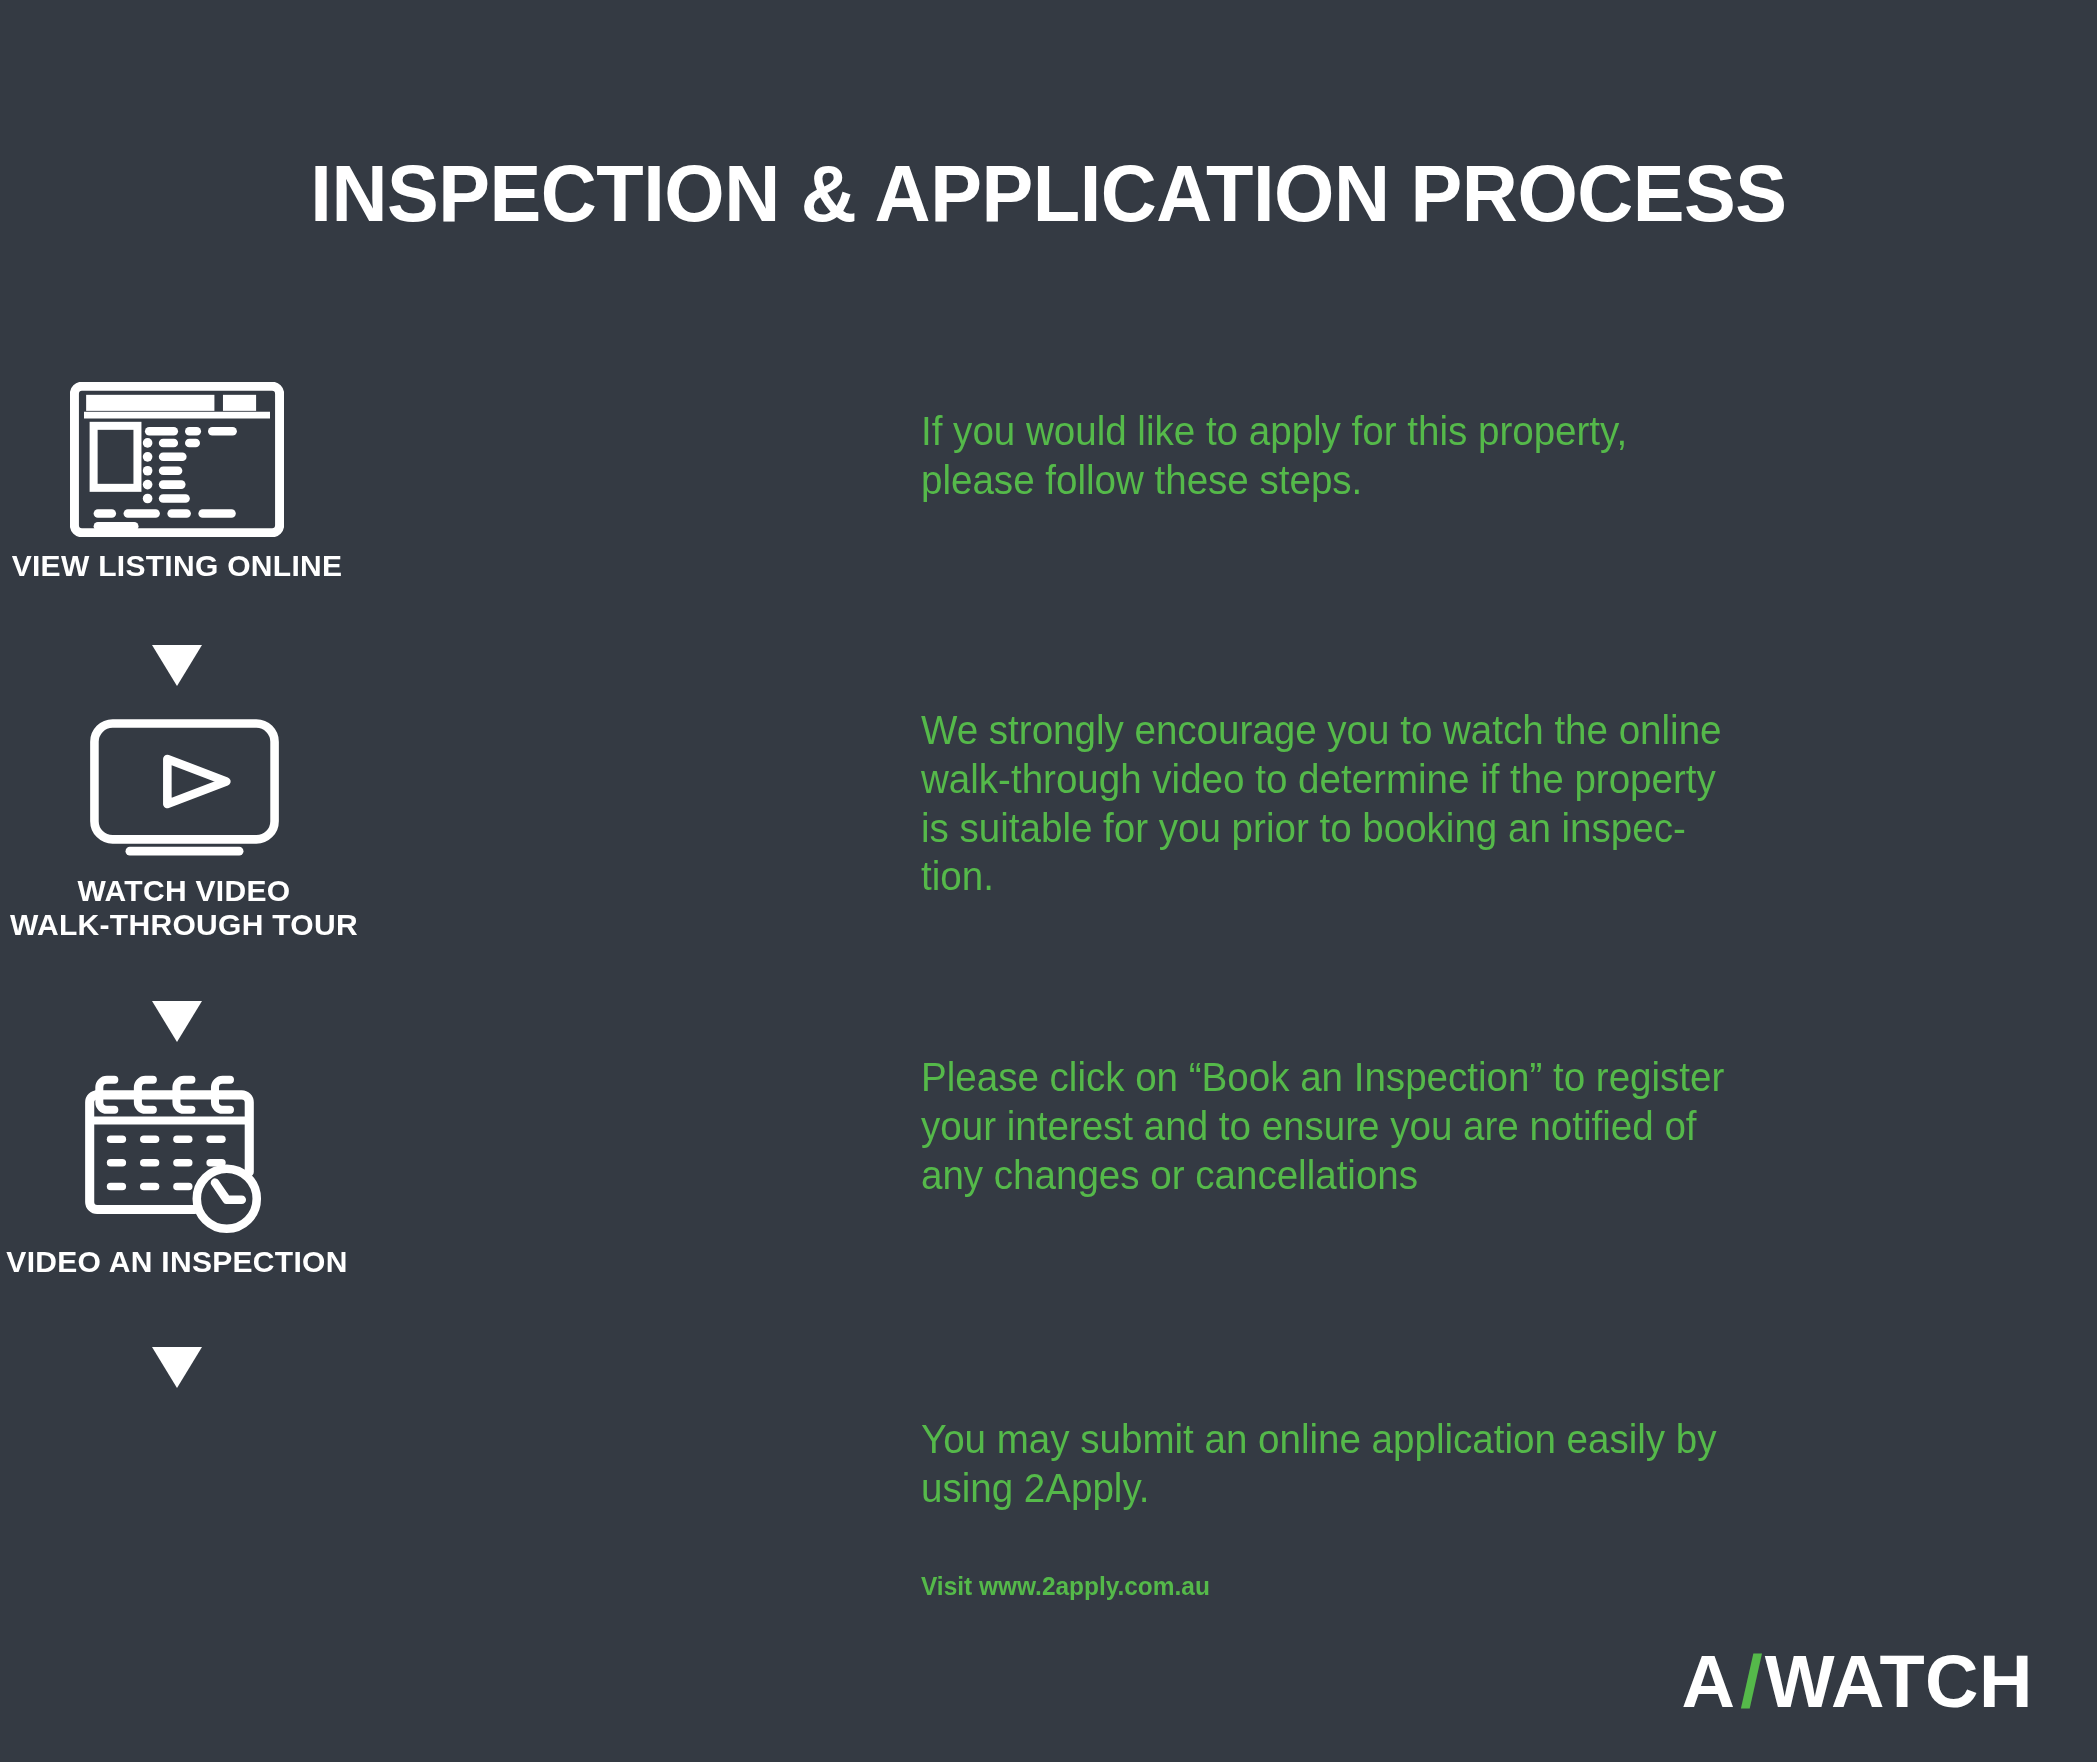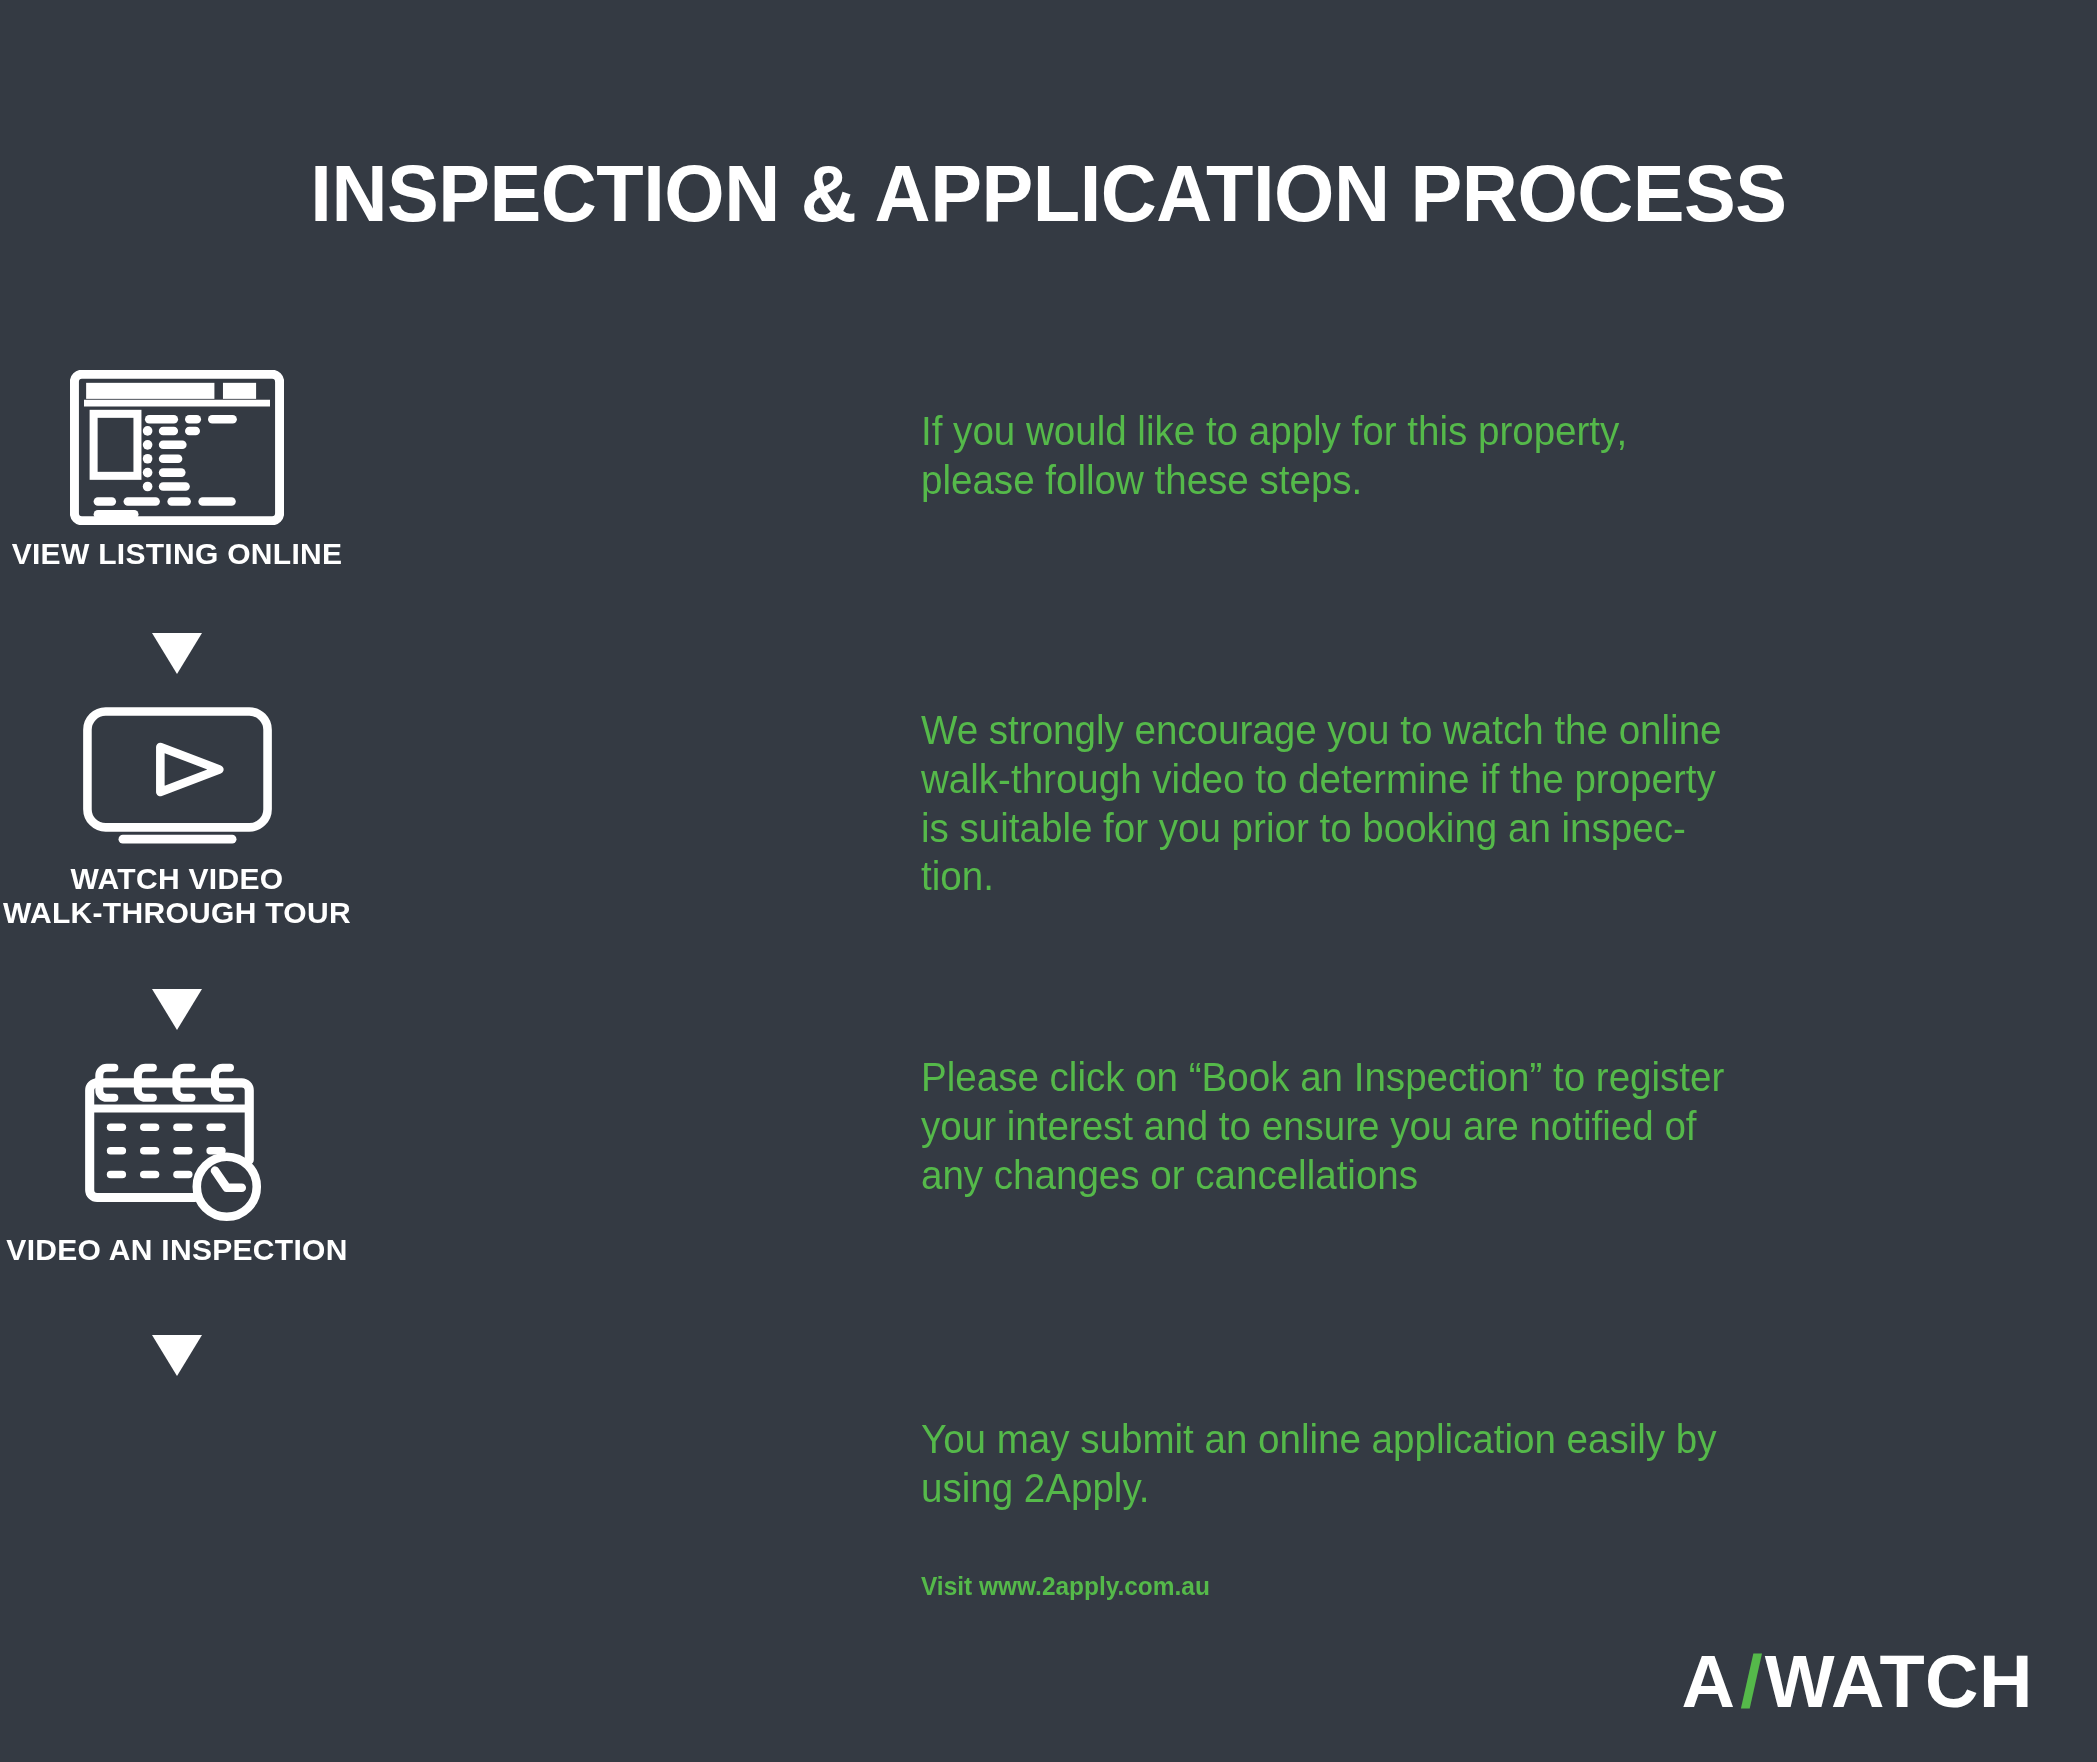--- a/index.html
+++ b/index.html
@@ -35,21 +35,21 @@
     letter-spacing: -0.5px;
     line-height: 1.0;
     transform: scaleX(0.97);
     transform-origin: center top;
     white-space: nowrap;
   }
 
   
   .steps {
     position: absolute;
-    top: 0;
+    top: 12px;
     left: 0;
     width: 2097px;
     height: 1568px;
   }
 
   .step-icon-wrap {
     position: absolute;
     width: 354px;
     display: flex;
     flex-direction: column;
@@ -180,21 +180,21 @@
           <rect x="44" y="262" width="84" height="16" rx="8" fill="#ffffff"></rect>
         </svg>
       </div>
       <div class="step-label">VIEW LISTING ONLINE</div>
     </div>
 
     <div class="arrow" style="top:633px;">
       <div class="arrow-tri"></div>
     </div>
 
-    <div class="step-icon-wrap" style="top:705px;">
+    <div class="step-icon-wrap" style="top:705px;padding-left:7px;">
       <div>
         <svg width="193" height="145" viewBox="0 0 360 270">
           <rect x="12" y="12" width="336" height="216" rx="34" ry="34" fill="none" stroke="#ffffff" stroke-width="16"></rect>
 
           <path d="M148 78 L258 120 L148 162 Z" fill="none" stroke="#ffffff" stroke-width="16" stroke-linejoin="round"></path>
 
           <line x1="78" y1="250" x2="282" y2="250" stroke="#ffffff" stroke-width="16" stroke-linecap="round"></line>
         </svg>
       </div>
       <div class="step-label">WATCH VIDEO

